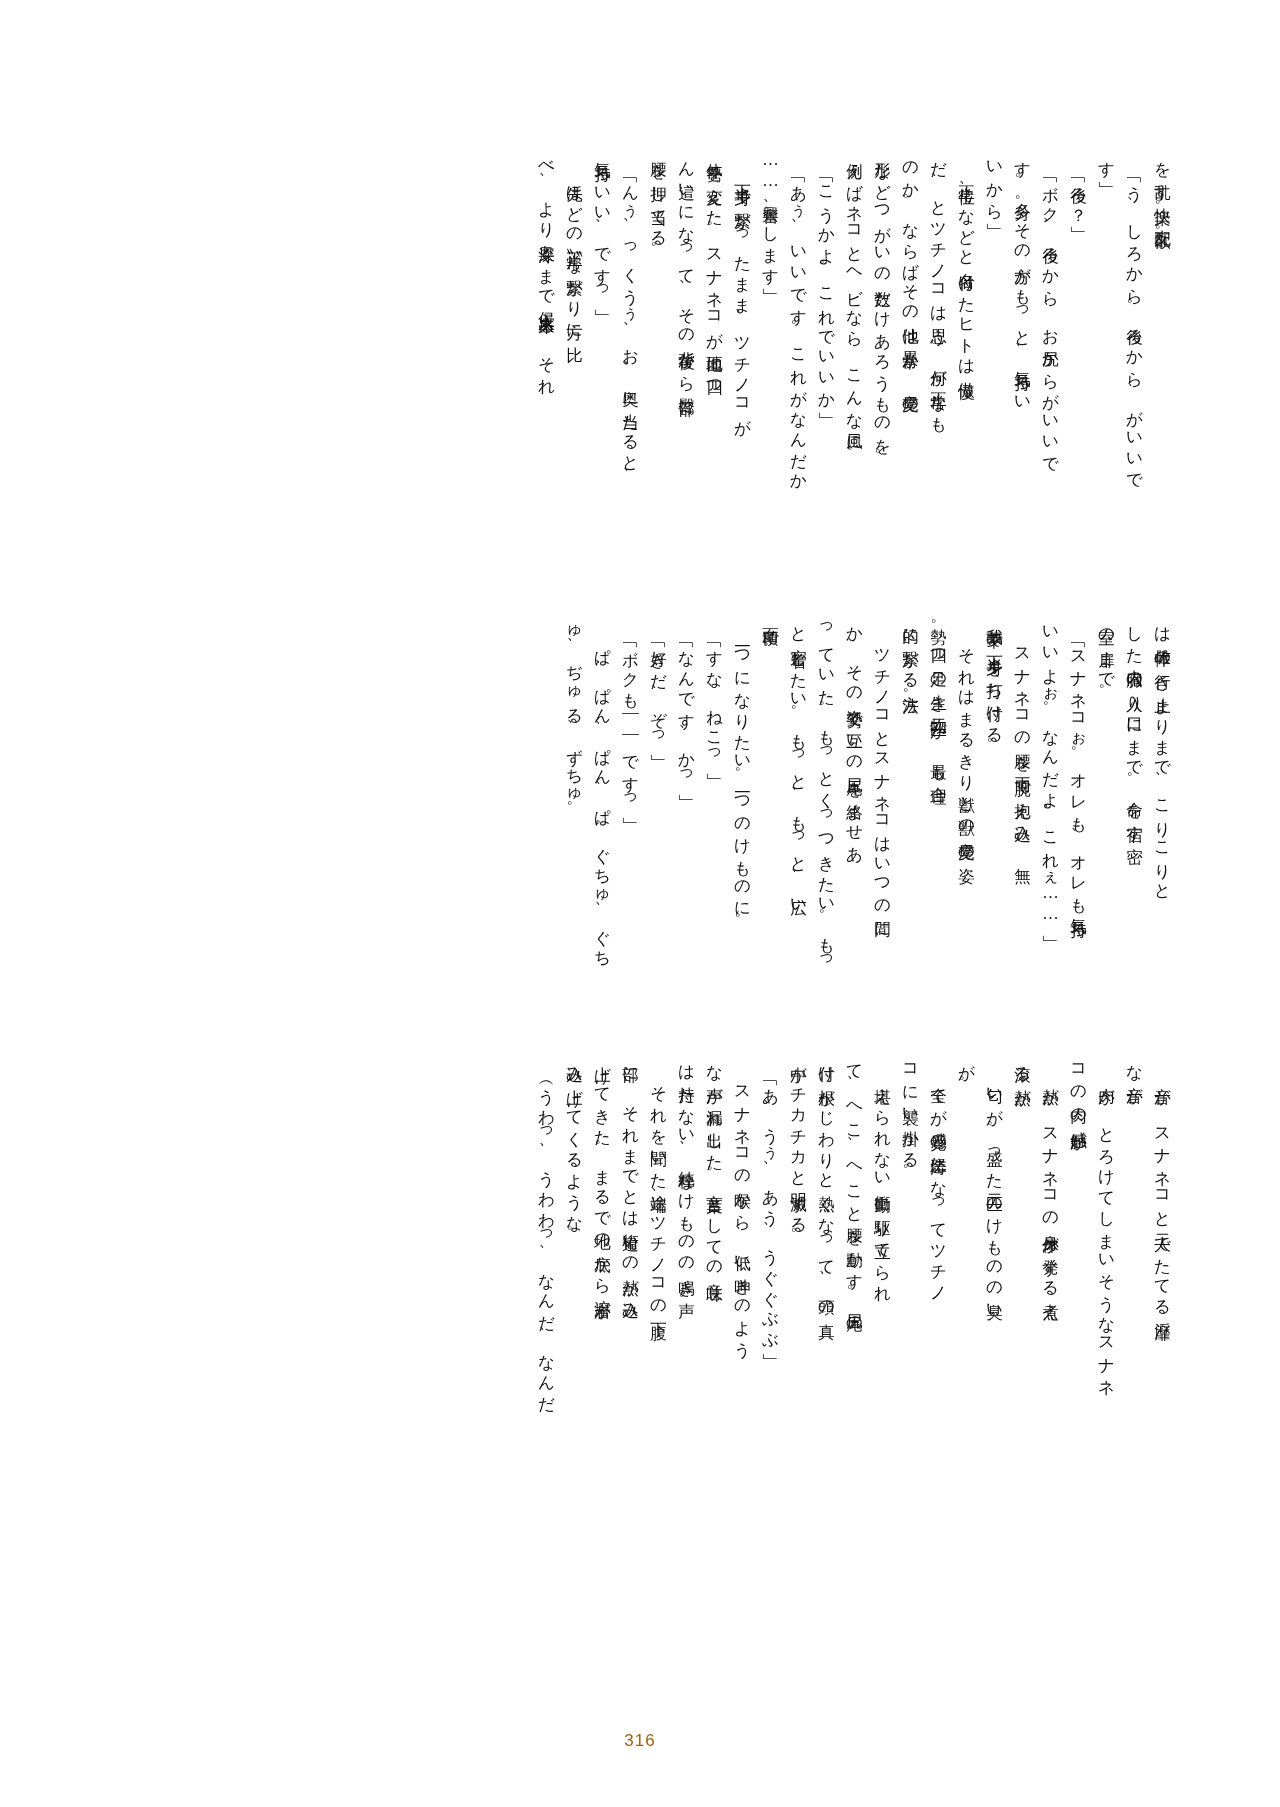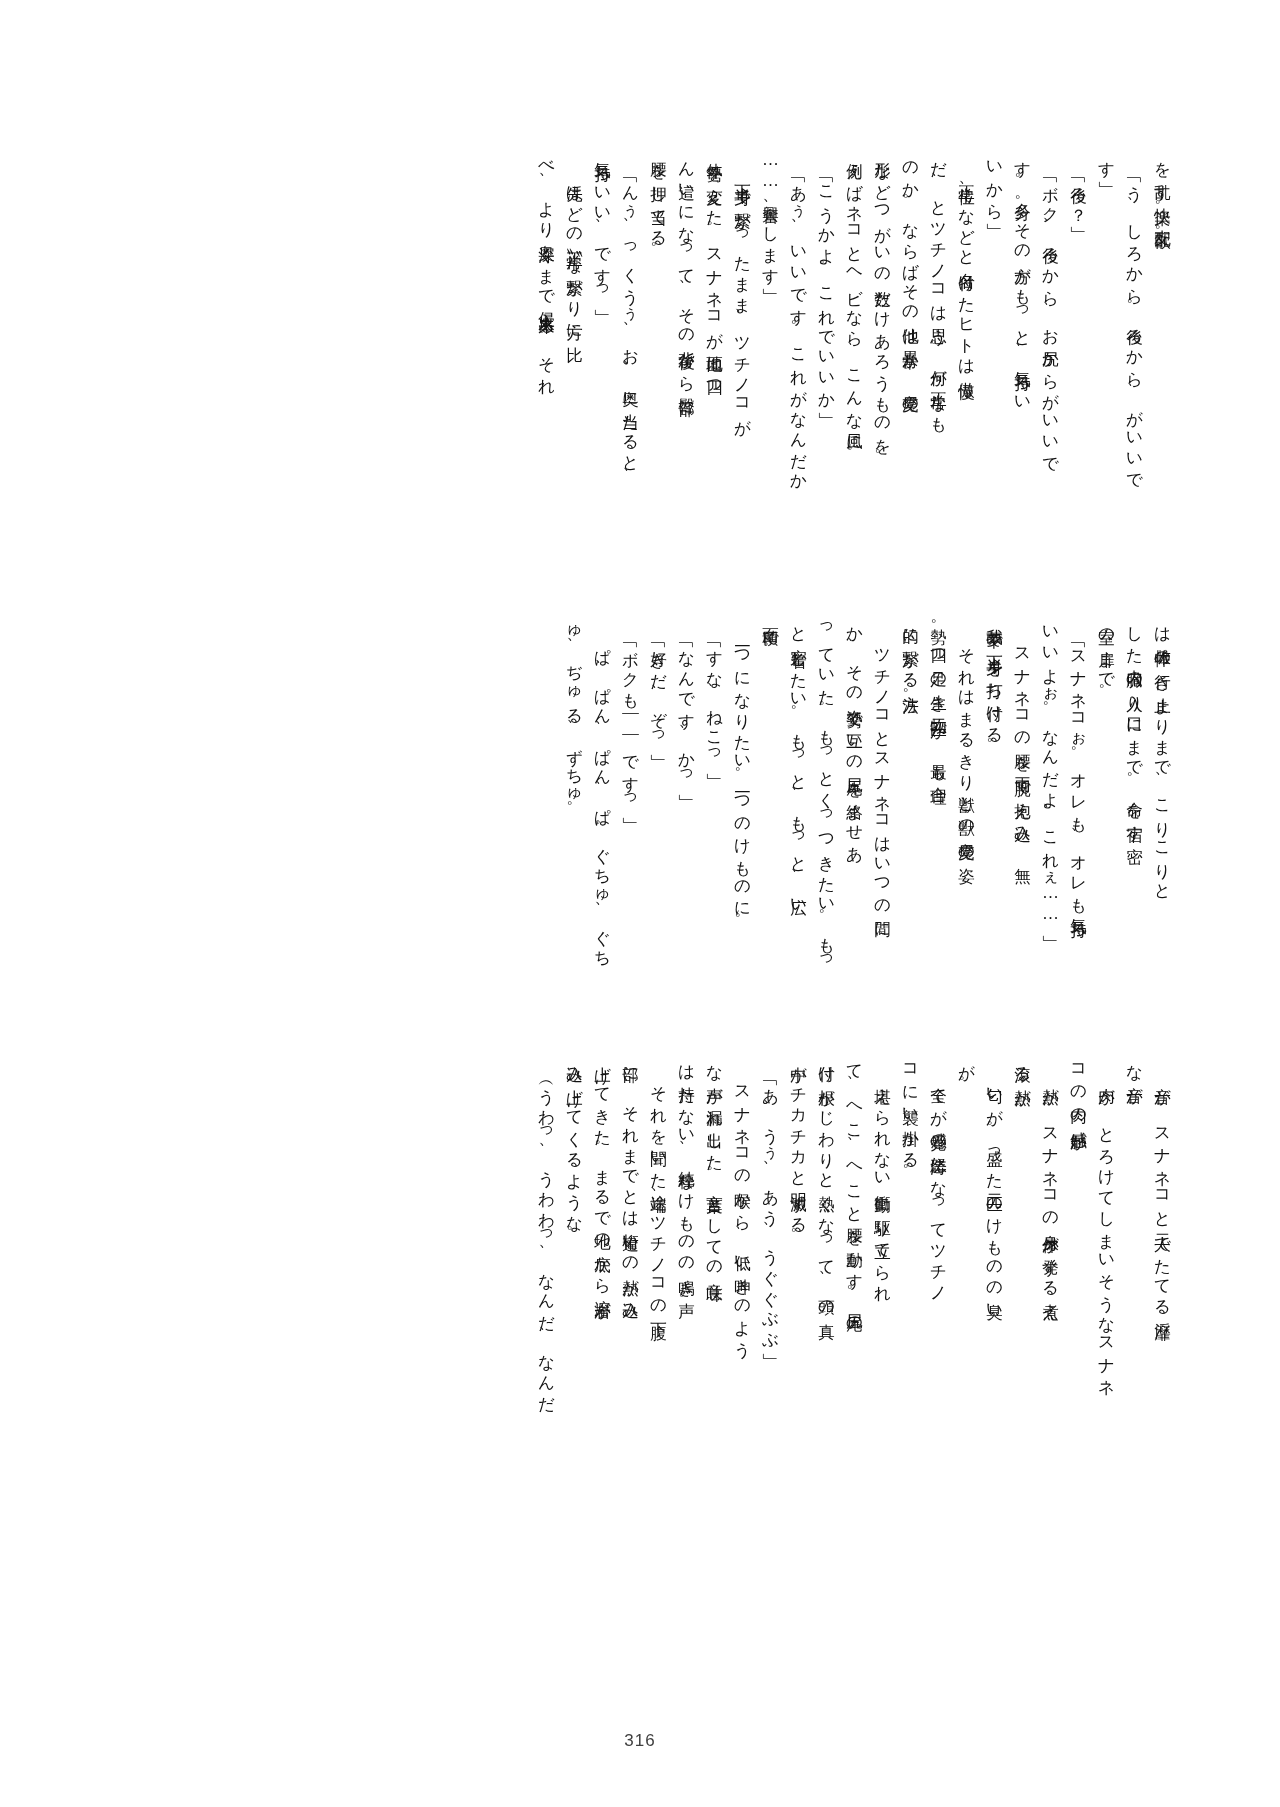--- a/index.html
+++ b/index.html
@@ -59,21 +59,21 @@
   }
 
   .page-number {
     position: absolute;
     bottom: 56px;
     left: 0;
     width: 100%;
     text-align: center;
     font-size: 17px;
     font-family: "Liberation Sans", sans-serif;
-    color: #404040;
+    color: #a16207;
     letter-spacing: 1px;
   }
 </style>
 </head>
 <body>
 
 <div class="page">
 
   <div class="block b1">
     <div class="vcol">を乱す快楽。支配欲。</div>

